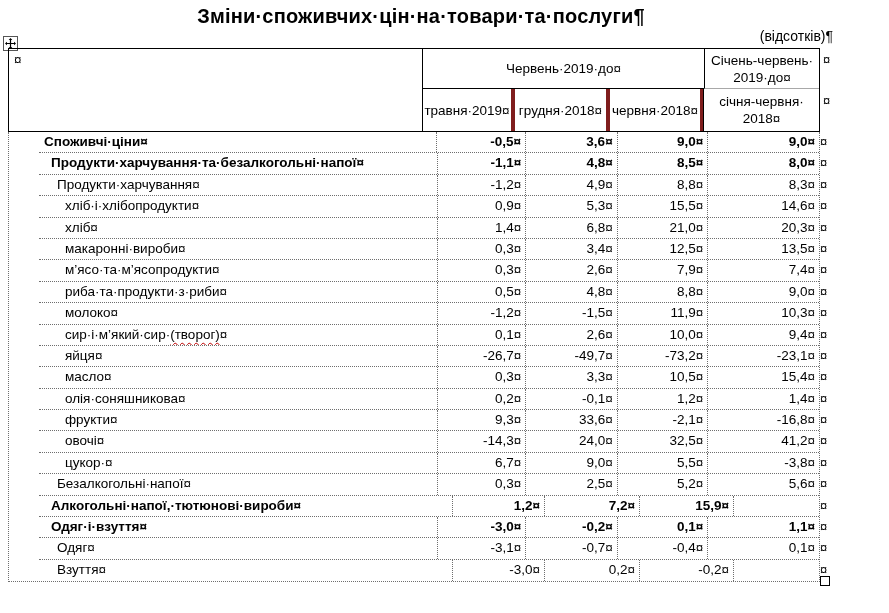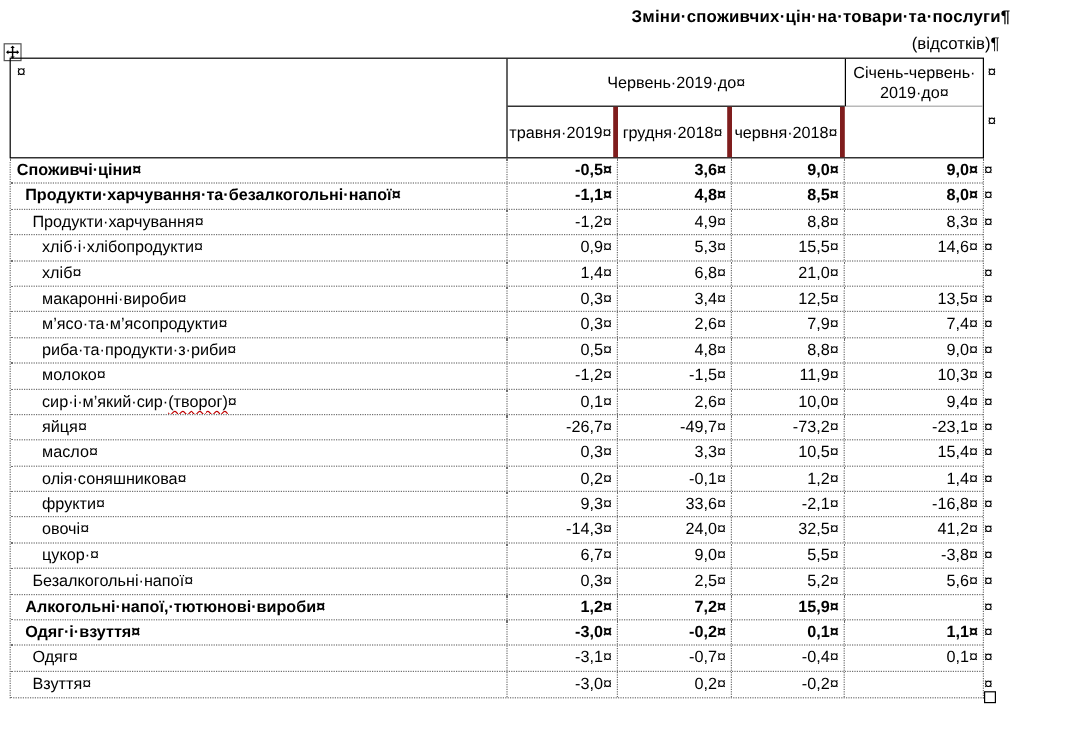--- a/index.html
+++ b/index.html
@@ -2,22 +2,22 @@
 <html><head>
 <meta charset="utf-8">
 <style>
   html,body{margin:0;padding:0;}
   .page{
     position:relative; width:889px; height:613px; background:#ffffff;
     font-family:"Liberation Sans","DejaVu Sans",sans-serif; color:#000;
     overflow:hidden;
   }
   .title{
-    position:absolute; left:0; top:5px; width:842px; text-align:right;
-    font-weight:bold; font-size:14px; letter-spacing:0.2px;
+    position:absolute; left:0; top:5px; width:842px; text-align:center;
+    font-weight:bold; font-size:20px; letter-spacing:0.2px;
   }
   .pct-line{
     position:absolute; top:28px; left:0; width:833px; text-align:right;
     font-size:14px;
   }
   .move-handle{
     position:absolute; left:3px; top:36px; width:13px; height:13px;
     border:1px solid #555; background:#fff;
     display:flex; align-items:center; justify-content:center;
   }
@@ -52,21 +52,21 @@
   .h-c1{ grid-column:2; } .h-c2{ grid-column:3; } .h-c3{ grid-column:4; }
   .h-c4{ grid-column:5; border-right:none; border-left:1px solid #000; margin-left:-1px; }
   
   .tbody{
     box-sizing:border-box; width:812px;
     border-left:1px dotted #6e6e6e; border-right:1px dotted #6e6e6e;
     border-bottom:1px dotted #6e6e6e;
   }
   .trow{
     display:flex; height:21.4px; box-sizing:border-box;
-    border-bottom:1px dotted #6e6e6e; position:relative;
+    border-bottom:1px dotted #6e6e6e; position:relative;margin-left:30px;
   }
   .trow:last-child{ border-bottom:none; }
   .cell{
     box-sizing:border-box; font-size:13.5px; line-height:20px;
     overflow:hidden; white-space:nowrap;
   }
   .lcell{ width:414px; border-right:1px dotted #6e6e6e; }
   .vcell{ text-align:right; padding-right:4px; border-right:1px dotted #6e6e6e; }
   .vc0{ width:92px; } .vc1{ width:95px; } .vc2{ width:94px; }
   .vc3{ width:115px; border-right:none; }
@@ -101,20 +101,21 @@
   <div class="tbl">
     <div class="thead">
       <div class="hcell h-label">
         <span>¤</span>
       </div>
       <div class="hcell h-group">Червень·2019·до¤</div>
       <div class="hcell h-jan">Січень-червень· 2019·до¤</div>
       <div class="hcell h-c h-c1">травня·2019¤</div>
       <div class="hcell h-c h-c2">грудня·2018¤</div>
       <div class="hcell h-c h-c3">червня·2018¤</div>
+      <div class="hcell h-c h-c4">січня-червня· 2018¤</div>
     </div>
     <div class="tbody">
         <div class="trow bold">
           <div class="cell lcell lvl0">Споживчі·ціни<span>¤</span></div>
           <div class="cell vcell vc0"><span>-0,5</span><span>¤</span></div>
           <div class="cell vcell vc1"><span>3,6</span><span>¤</span></div>
           <div class="cell vcell vc2"><span>9,0</span><span>¤</span></div>
           <div class="cell vcell vc3"><span>9,0</span><span>¤</span></div>
           <span class="row-end">¤</span>
         </div>
@@ -140,20 +141,21 @@
           <div class="cell vcell vc1"><span>5,3</span><span>¤</span></div>
           <div class="cell vcell vc2"><span>15,5</span><span>¤</span></div>
           <div class="cell vcell vc3"><span>14,6</span><span>¤</span></div>
           <span class="row-end">¤</span>
         </div>
         <div class="trow">
           <div class="cell lcell lvl3">хліб<span>¤</span></div>
           <div class="cell vcell vc0"><span>1,4</span><span>¤</span></div>
           <div class="cell vcell vc1"><span>6,8</span><span>¤</span></div>
           <div class="cell vcell vc2"><span>21,0</span><span>¤</span></div>
+          <div class="cell vcell vc3"><span>20,3</span><span>¤</span></div>
           <span class="row-end">¤</span>
         </div>
         <div class="trow">
           <div class="cell lcell lvl3">макаронні·вироби<span>¤</span></div>
           <div class="cell vcell vc0"><span>0,3</span><span>¤</span></div>
           <div class="cell vcell vc1"><span>3,4</span><span>¤</span></div>
           <div class="cell vcell vc2"><span>12,5</span><span>¤</span></div>
           <div class="cell vcell vc3"><span>13,5</span><span>¤</span></div>
           <span class="row-end">¤</span>
         </div>

